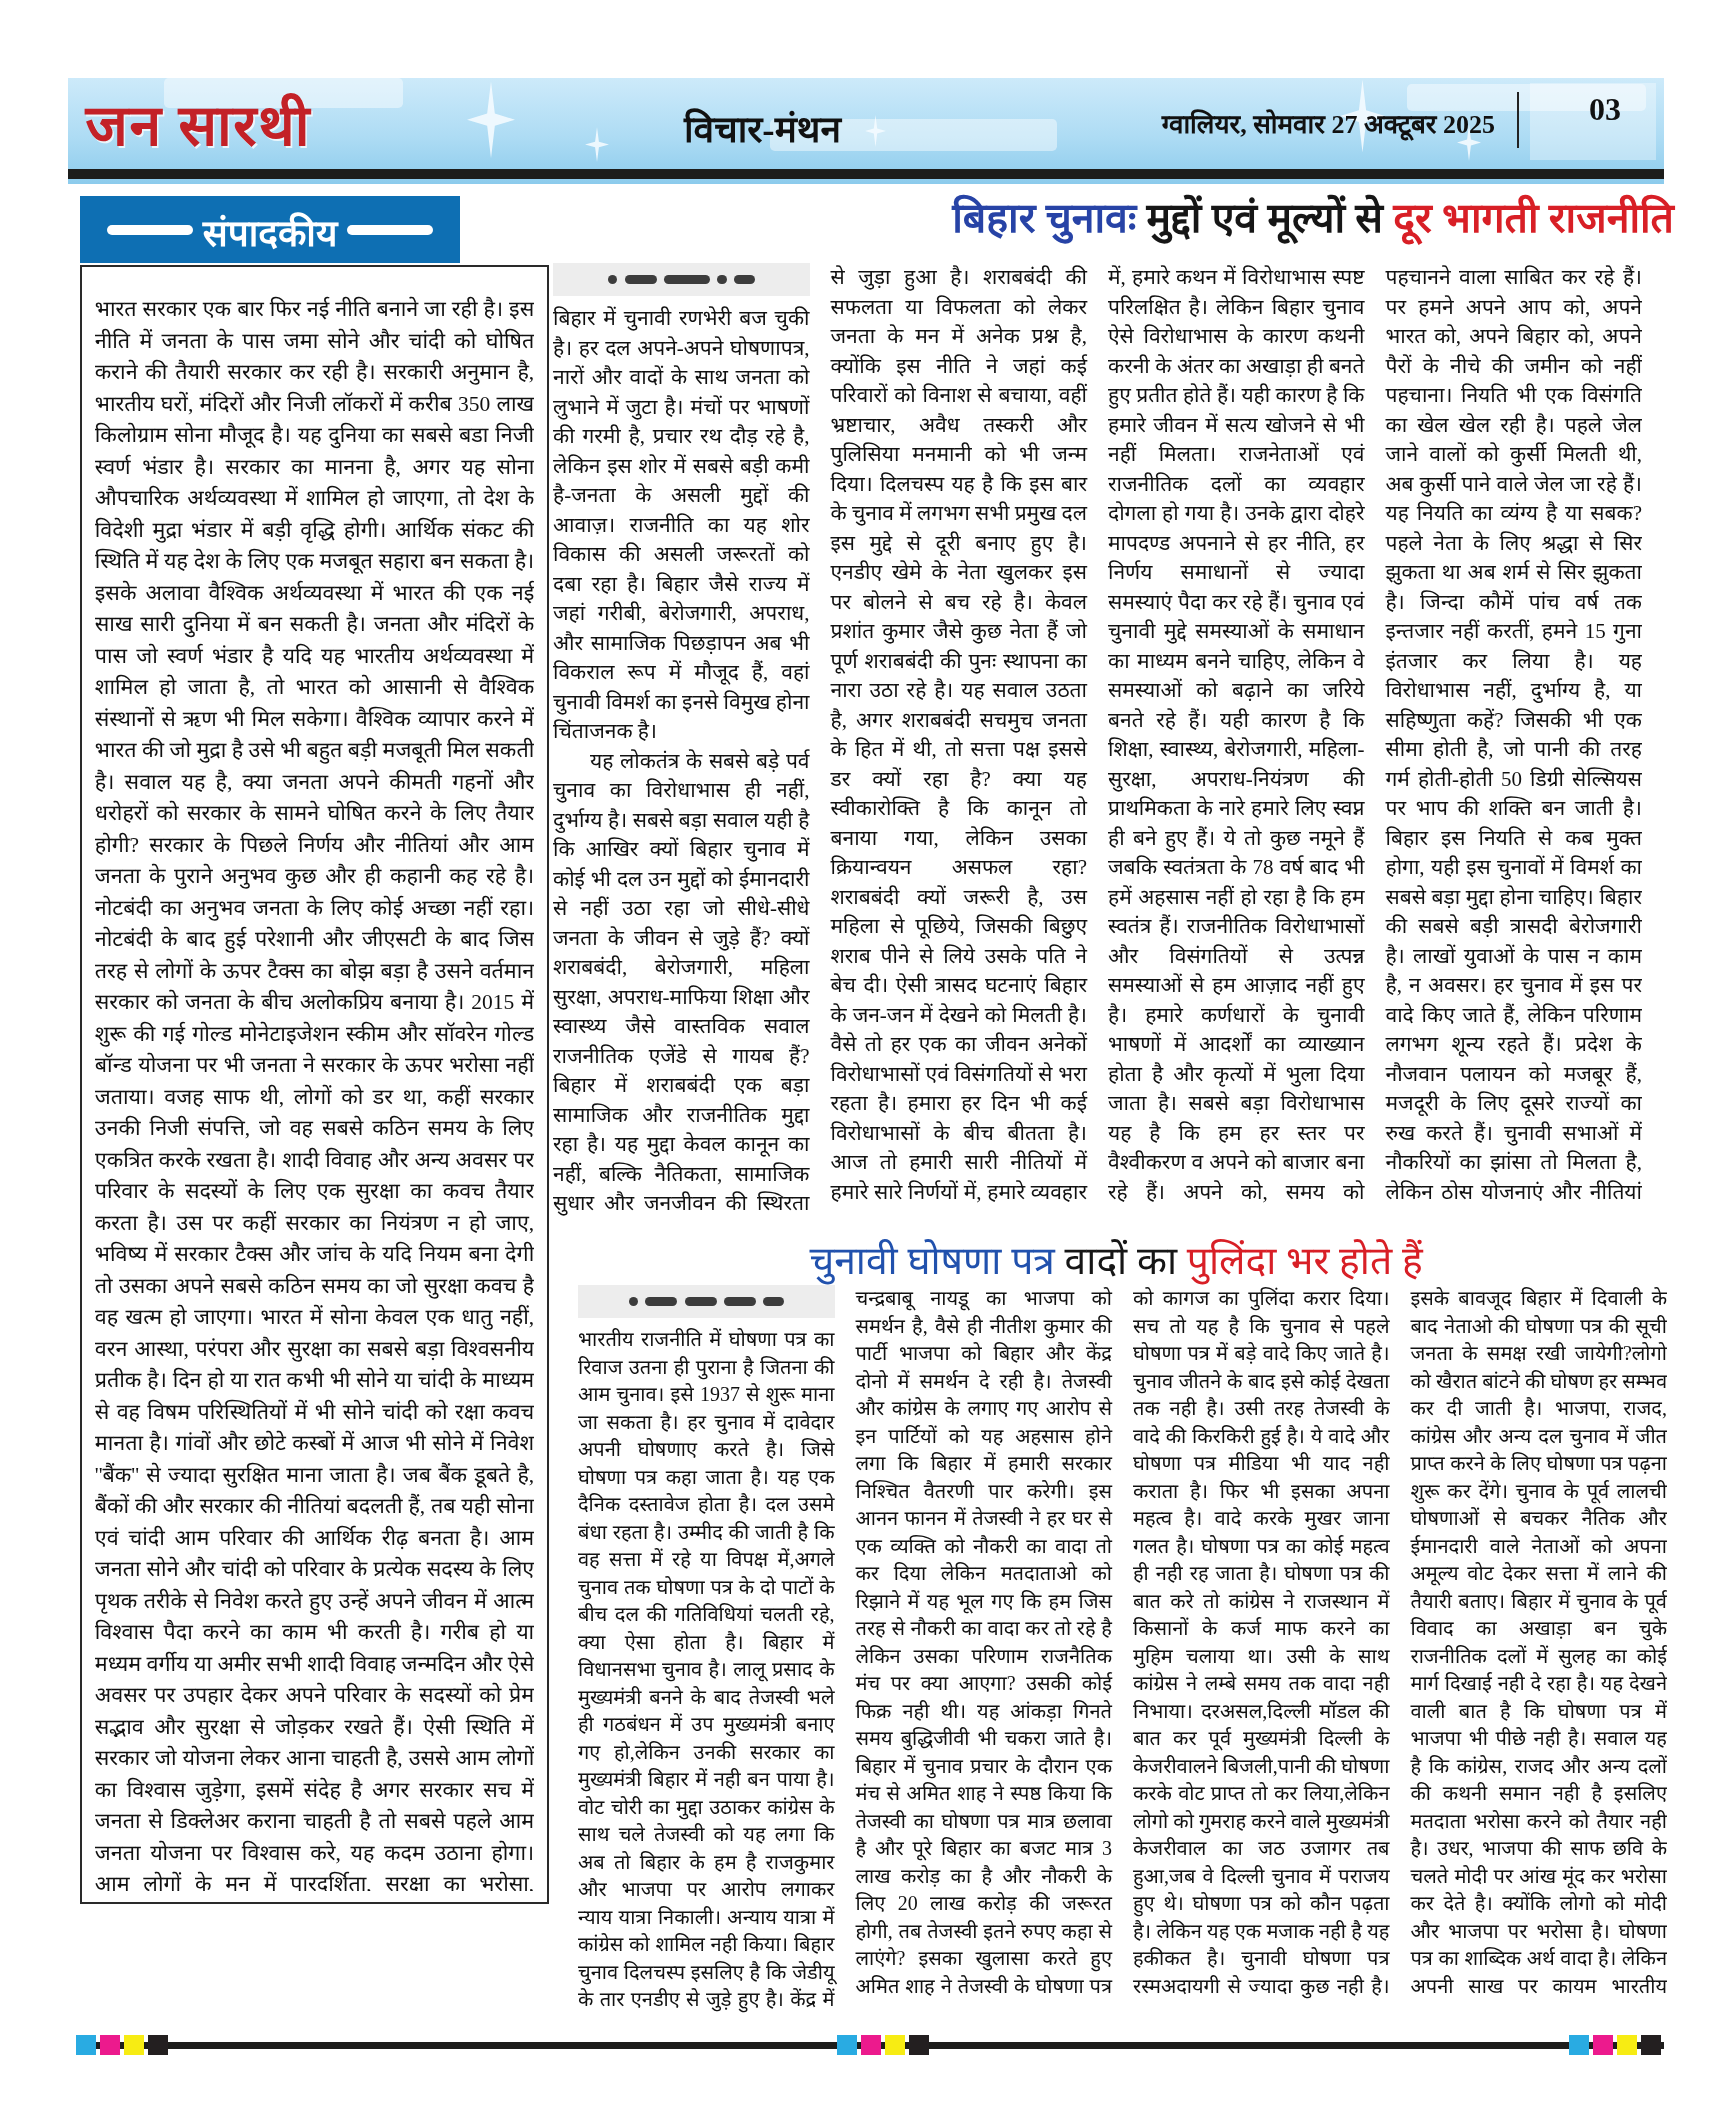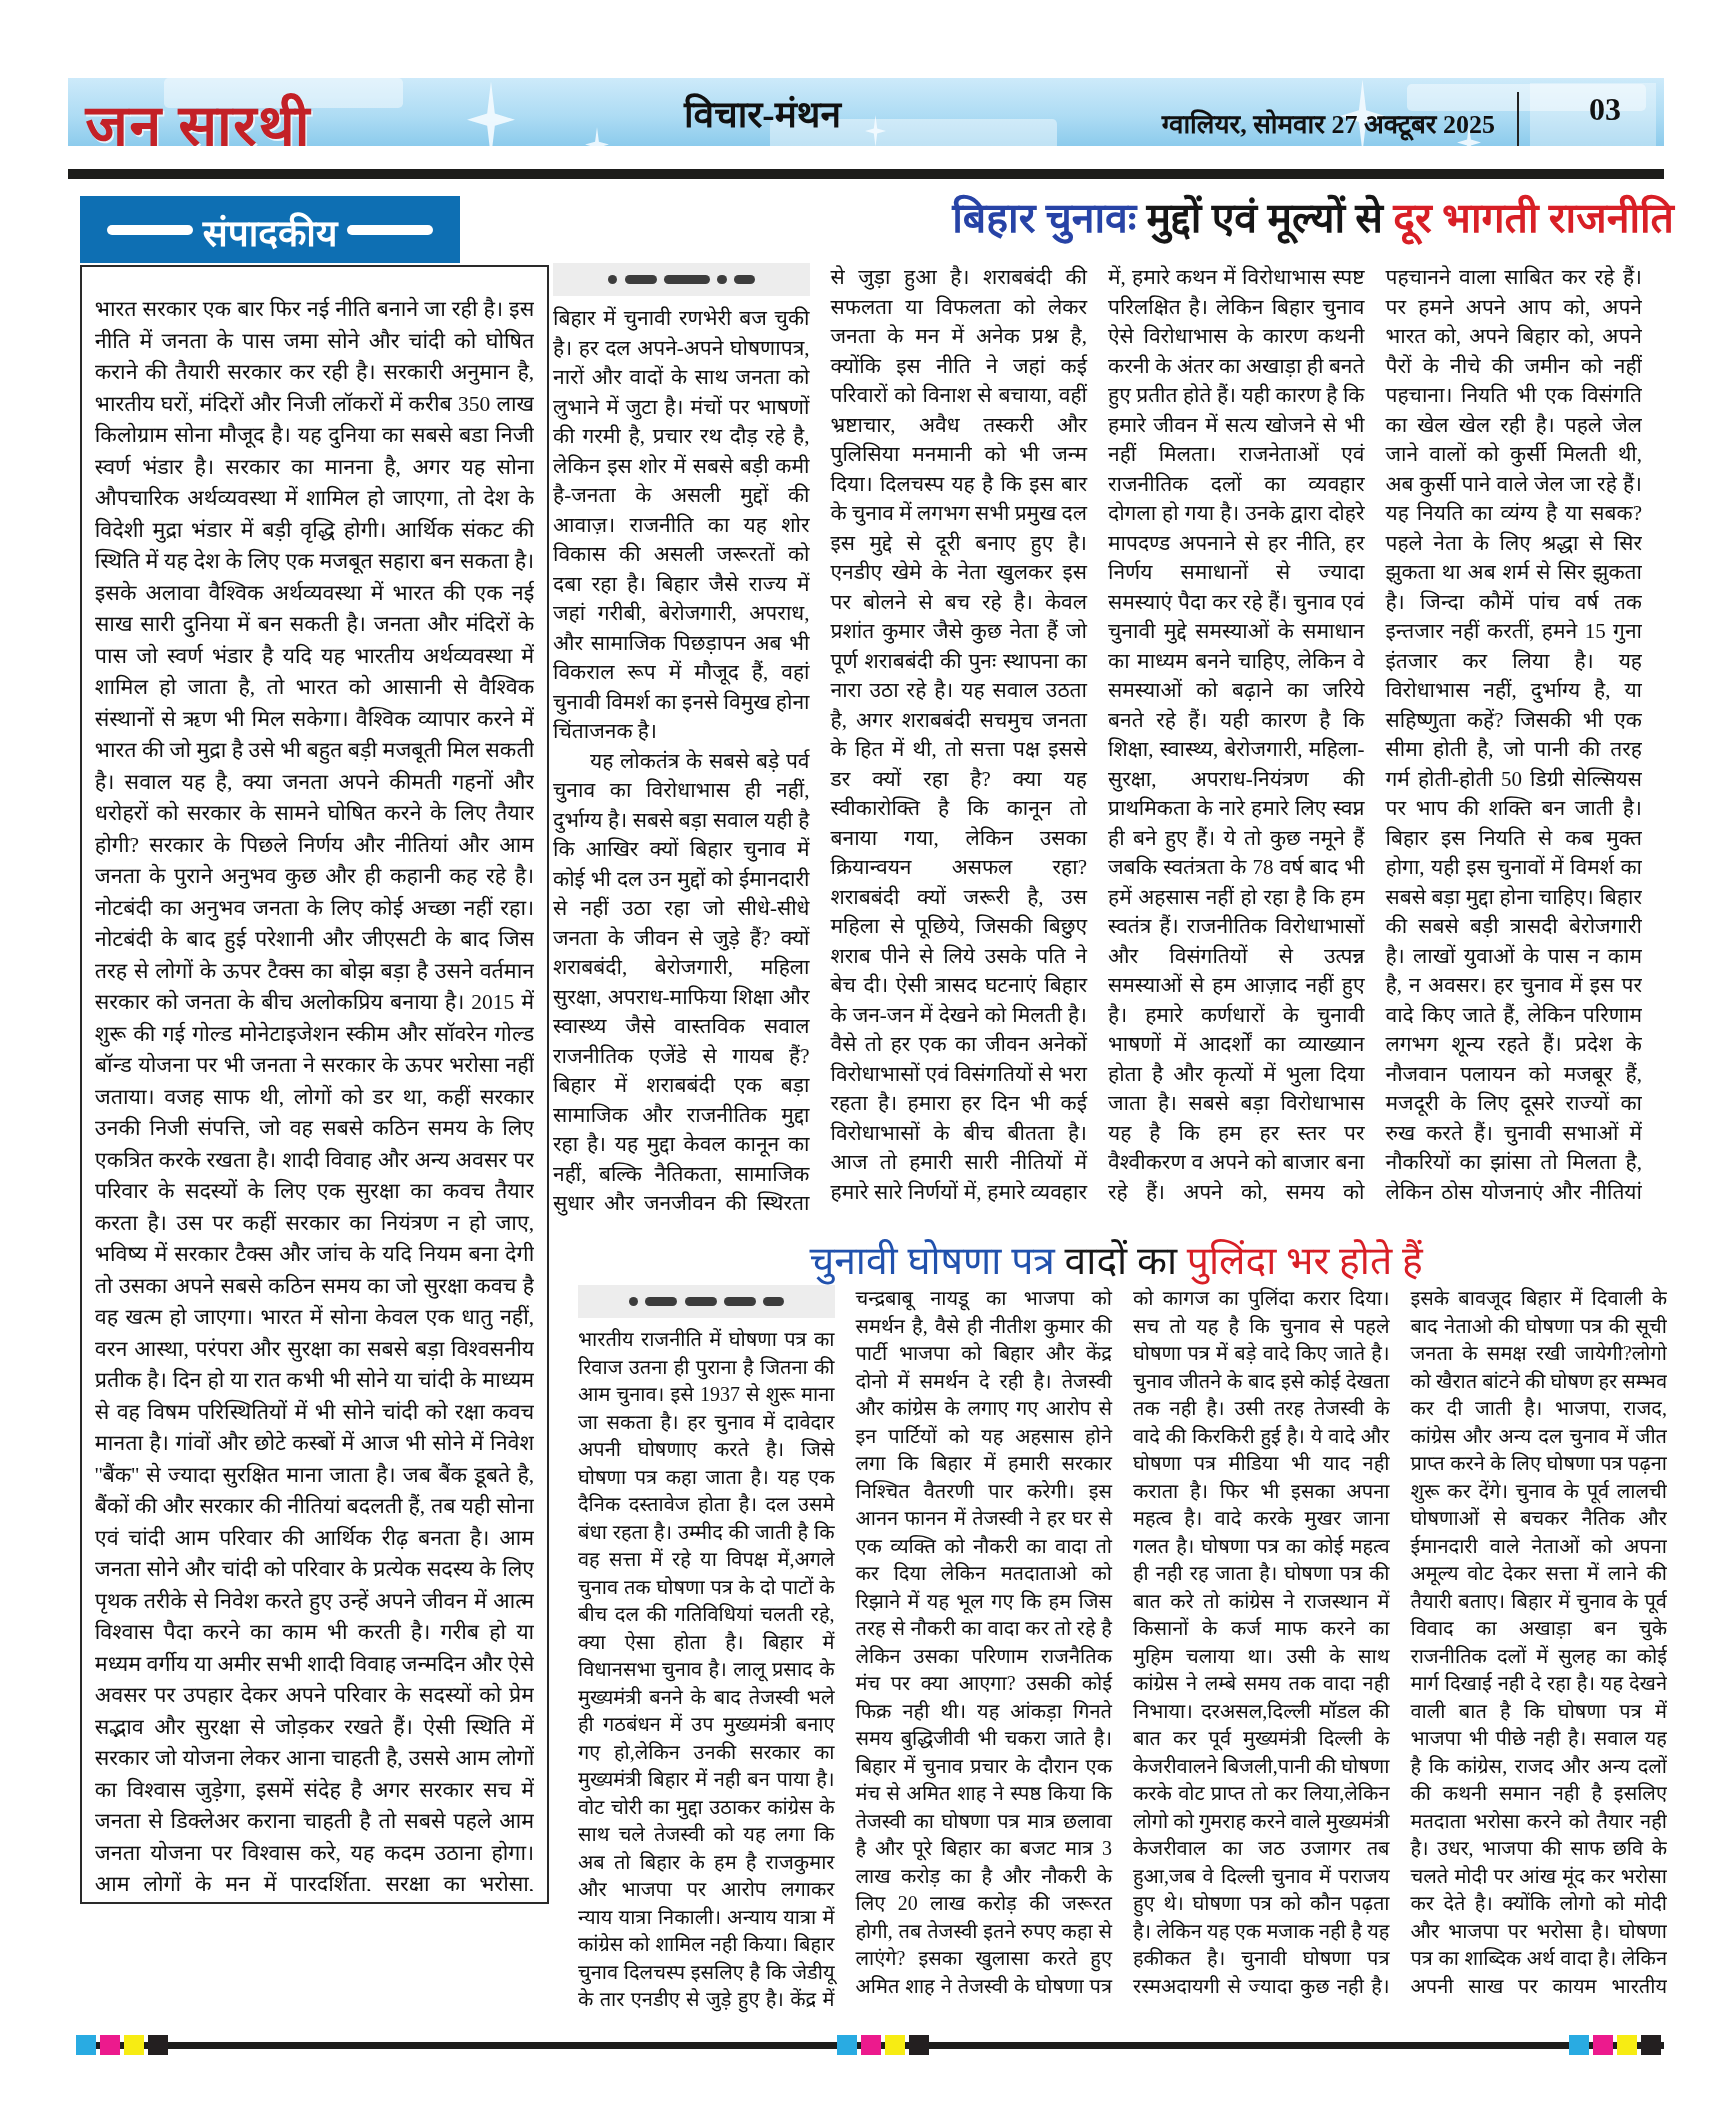--- a/index.html
+++ b/index.html
@@ -1,35 +1,35 @@
 <!DOCTYPE html>
 <html lang="hi" style="font-size:12.8px"><head>
 <meta charset="utf-8">
 <style>
   html,body{margin:0;padding:0;background:#ffffff;}
   body{width:1732px;height:2108px;position:relative;font-family:"Liberation Serif","DejaVu Serif",serif;color:#1a1a1a;}
   .page{position:absolute;inset:0;background:#ffffff;overflow:hidden;}
 
   
-  .band{position:absolute;left:68px;top:78px;width:1596px;height:68px;
+  .band{position:absolute;left:68px;top:78px;width:1596px;height:106px;
         background:linear-gradient(180deg,#cdeafa 0%,#aedcf4 55%,#8ccbec 100%);overflow:hidden;}
   .cloud{position:absolute;background:rgba(255,255,255,0.45);border-radius:4.8px;}
   .cloud.c1{left:96px;top:0;width:239px;height:30px;}
   .cloud.c2{left:702px;top:41px;width:287px;height:32px;}
   .cloud.c3{left:1339px;top:6.4px;width:239px;height:27px;}
   .star{position:absolute;background:#f4fbff;opacity:.9;
         clip-path:polygon(50% 0%,58% 42%,100% 50%,58% 58%,50% 100%,42% 58%,0% 50%,42% 42%);}
   .star.s1{left:399px;top:3.2px;width:48px;height:77px;}
   .star.s2{left:517px;top:49px;width:24px;height:35px;}
   .star.s3{left:797px;top:37px;width:21px;height:32px;}
   .star.s4{left:1272px;top:1.6px;width:45px;height:73px;}
   .star.s5{left:1389px;top:46px;width:24px;height:37px;}
   .logo{position:absolute;left:17.5px;top:6.4px;font-size:57px;font-weight:bold;color:#c32127;
         letter-spacing:1.6px;text-shadow:1.6px 1.6px 0 rgba(255,255,255,.75);}
-  .section-name{position:absolute;left:0;right:207px;top:9px;text-align:center;
+  .section-name{position:absolute;left:0;right:207px;top:24px;text-align:center;
         font-size:37px;font-weight:bold;color:#111;}
   .dateline{position:absolute;right:169px;top:27px;font-size:26px;font-weight:bold;color:#111;}
   .vrule{position:absolute;right:145px;top:14.4px;width:2.4px;height:56px;background:#222;}
   .pageno-panel{position:absolute;right:8px;top:4.8px;width:126px;height:77px;background:rgba(255,255,255,.35);}
   .pageno{position:absolute;right:43px;top:12.8px;font-size:32px;font-weight:bold;color:#111;}
 
   .topbar{position:absolute;left:68px;top:169px;width:1596px;height:10.4px;background:#1d1d1b;}
 
   
   .edit-tab{position:absolute;left:80px;top:196px;width:380px;height:67px;background:#0e6fb3;}

